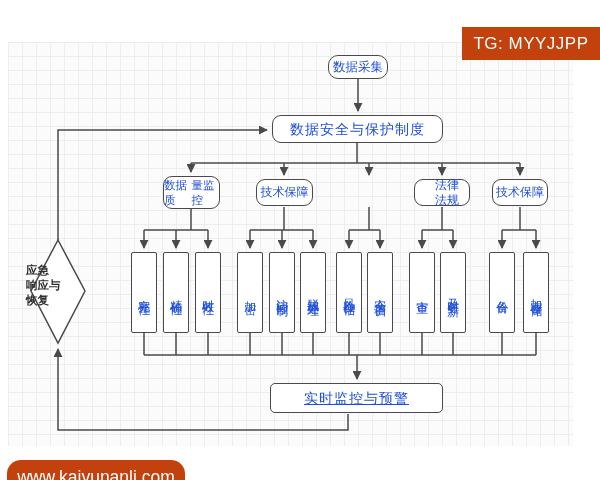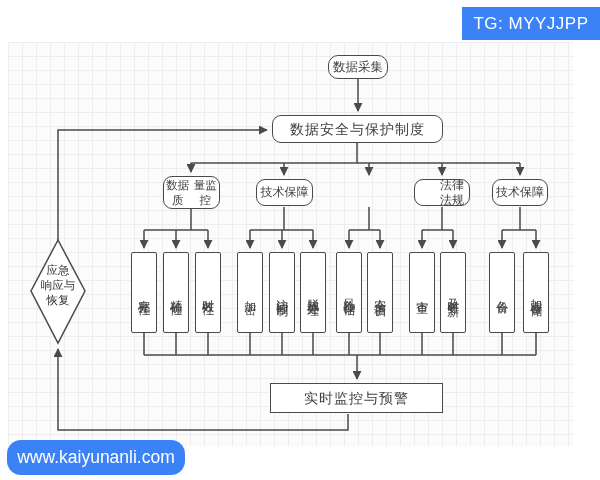--- a/index.html
+++ b/index.html
@@ -10,25 +10,25 @@
   
   .canvas{position:absolute;left:8px;top:42px;width:565px;height:404px;
     background-color:#fbfbfb;
     background-image:linear-gradient(#ededed 1px,transparent 1px),
                      linear-gradient(90deg,#ededed 1px,transparent 1px);
     background-size:14px 14px;}
 
   svg.edges{position:absolute;left:0;top:0;width:600px;height:480px;pointer-events:none;}
 
   .node{position:absolute;box-sizing:border-box;background:#ffffff;
-    border:1.5px solid #4a4a4a;color:#404040;
-    display:flex;align-items:center;justify-content:center;text-align:center;
+    border:1.5px solid #4a4a4a;color:#1d4ed8;
+    display:flex;align-items:center;justify-content:center;text-align:left;
     line-height:1.2;}
   .rounded-lg{border-radius:10px;}
-  .rounded-md{border-radius:0;}
+  .rounded-md{border-radius:5px;text-decoration:underline;}
   .rounded-sm{border-radius:9px;}
   .square{border-radius:2px;}
 
   .n-collect{left:328px;top:55px;width:60px;height:24px;font-size:12.5px;}
   .n-system{left:272px;top:115px;width:171px;height:28px;font-size:14px;letter-spacing:1px;}
   .n-monitor{left:270px;top:383px;width:173px;height:30px;font-size:14px;letter-spacing:1px;}
 
   .row2{top:179px;height:27px;font-size:12px;}
   .n-quality{left:163px;top:176px;width:57px;height:33px;font-size:11.5px;flex-direction:row;}
   .n-quality span{display:block;line-height:1.25;}
@@ -39,25 +39,25 @@
 
   .vnode{top:252px;width:26px;height:81px;font-size:12px;
     writing-mode:vertical-lr;text-orientation:upright;letter-spacing:2px;}
   .v1{left:131px;} .v2{left:163px;} .v3{left:195px;}
   .v4{left:237px;} .v5{left:269px;} .v6{left:300px;}
   .v7{left:336px;} .v8{left:367px;}
   .v9{left:409px;} .v10{left:440px;}
   .v11{left:489px;} .v12{left:523px;}
 
   .n-emergency{position:absolute;left:26px;top:263px;width:64px;
-    color:#2f2f2f;font-size:11.5px;text-align:center;line-height:1.3;}
+    color:#2f2f2f;font-size:11.5px;line-height:1.3;font-weight:bold;}
   .n-emergency span{display:block;}
 
-  .banner{position:absolute;background:#3b82f6;color:#ffffff;
-    display:flex;align-items:center;justify-content:center;}
+  .banner{position:absolute;background:#c2410c;color:#ffffff;
+    display:flex;align-items:center;justify-content:center;margin-top:20px;}
   .banner-tg{right:0;top:7px;width:138px;height:33px;font-size:17px;letter-spacing:0.5px;}
   .banner-site{left:7px;top:440px;width:178px;height:35px;font-size:17.5px;border-radius:14px;}
 </style>
 </head>
 <body>
 
 <div class="stage">
 
   <div class="canvas"></div>
 

